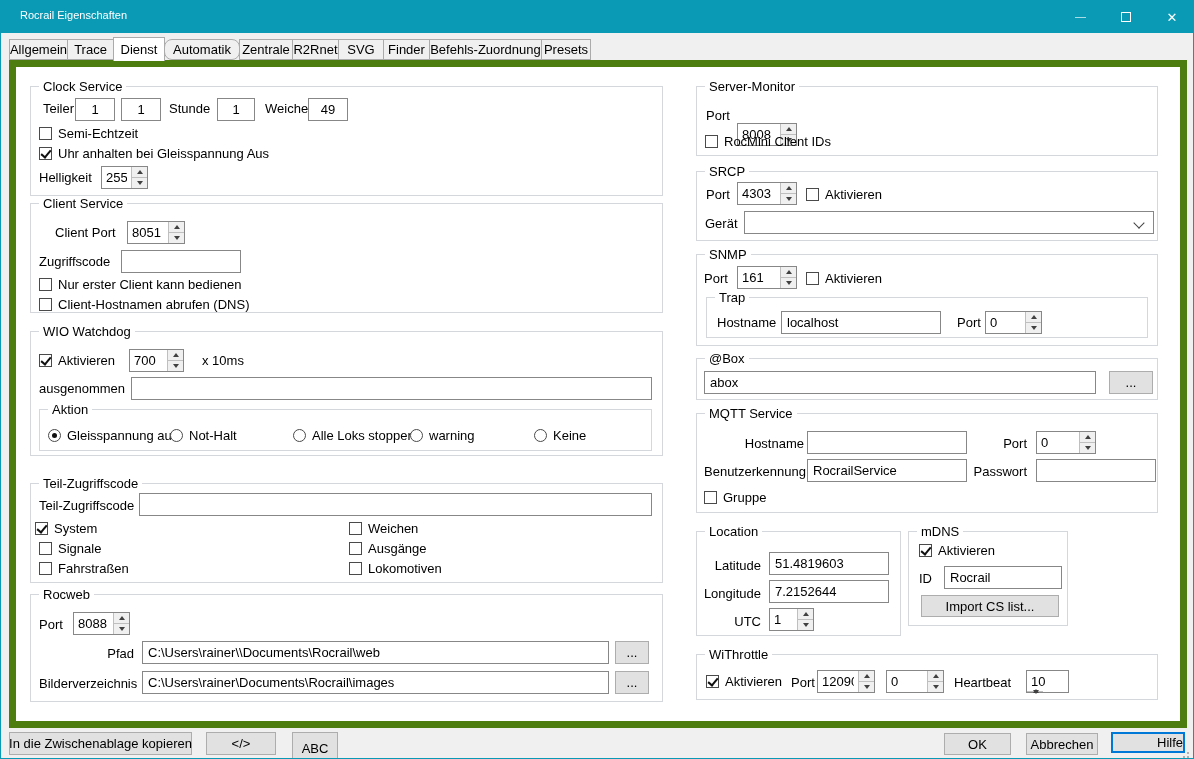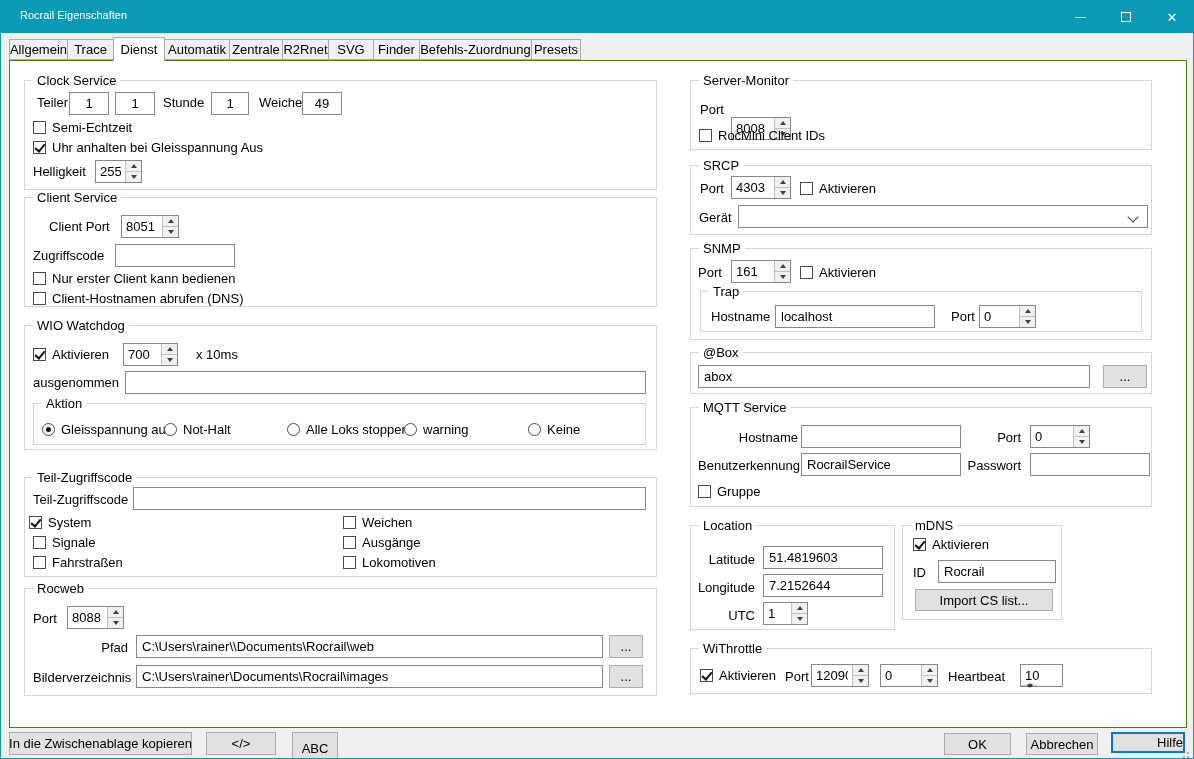--- a/index.html
+++ b/index.html
@@ -14,21 +14,21 @@
   .min-glyph{width:11px;height:0;border-top:1px solid rgba(255,255,255,.65);}
   .max-glyph{width:10px;height:10px;border:1px solid #fff;box-sizing:border-box;}
   .close-glyph{font-size:13px;line-height:13px;}
   
   .tabbar{position:absolute;left:8px;top:36px;height:23px;display:flex;align-items:flex-end;z-index:2;}
   .tab{box-sizing:border-box;height:21px;border:1px solid #ababab;margin-right:-1px;background:#f0f0f0;
        display:flex;align-items:center;justify-content:center;white-space:nowrap;}
   .tab.active{height:24px;background:#fff;border-bottom:none;margin-bottom:-1px;z-index:3;}
   
   .page{position:absolute;left:8px;top:59px;width:1178px;height:668px;background:#fff;
-        border:1px solid #4d7c0f;box-sizing:border-box;z-index:1;}
+        border:7px solid #4d7c0f;box-sizing:border-box;z-index:1;}
   
   .grp{position:absolute;border:1px solid #d4d7dc;box-sizing:border-box;}
   .grp-label{position:absolute;top:-8px;left:8px;background:#fff;padding:0 4px;line-height:15px;white-space:nowrap;}
   
   .lbl{position:absolute;white-space:nowrap;line-height:16px;}
   .lbl.r{text-align:right;}
   
   .txt{position:absolute;box-sizing:border-box;height:23px;border:1px solid #878787;background:#fff;
        font:13px "Liberation Sans",sans-serif;padding:1px 5px;outline:none;color:#000;}
   .txt.c{text-align:center;}
@@ -76,21 +76,21 @@
       </div>
     <div class="wbtn" style="left:1148px;">
         <span class="close-glyph">✕</span>
       </div>
   </div>
 
   <div class="tabbar">
     <div class="tab" style="width:59px;">Allgemein</div>
     <div class="tab" style="width:47px;">Trace</div>
     <div class="tab active" style="width:52px;">Dienst</div>
-    <div class="tab" style="width:66px;">Automatik</div>
+    <div class="tab" style="width:76px;border-radius:8px;">Automatik</div>
     <div class="tab" style="width:54px;">Zentrale</div>
     <div class="tab" style="width:47px;">R2Rnet</div>
     <div class="tab" style="width:46px;">SVG</div>
     <div class="tab" style="width:47px;">Finder</div>
     <div class="tab" style="width:113px;">Befehls-Zuordnung</div>
     <div class="tab" style="width:50px;">Presets</div>
   </div>
 
   <div class="page">
 

